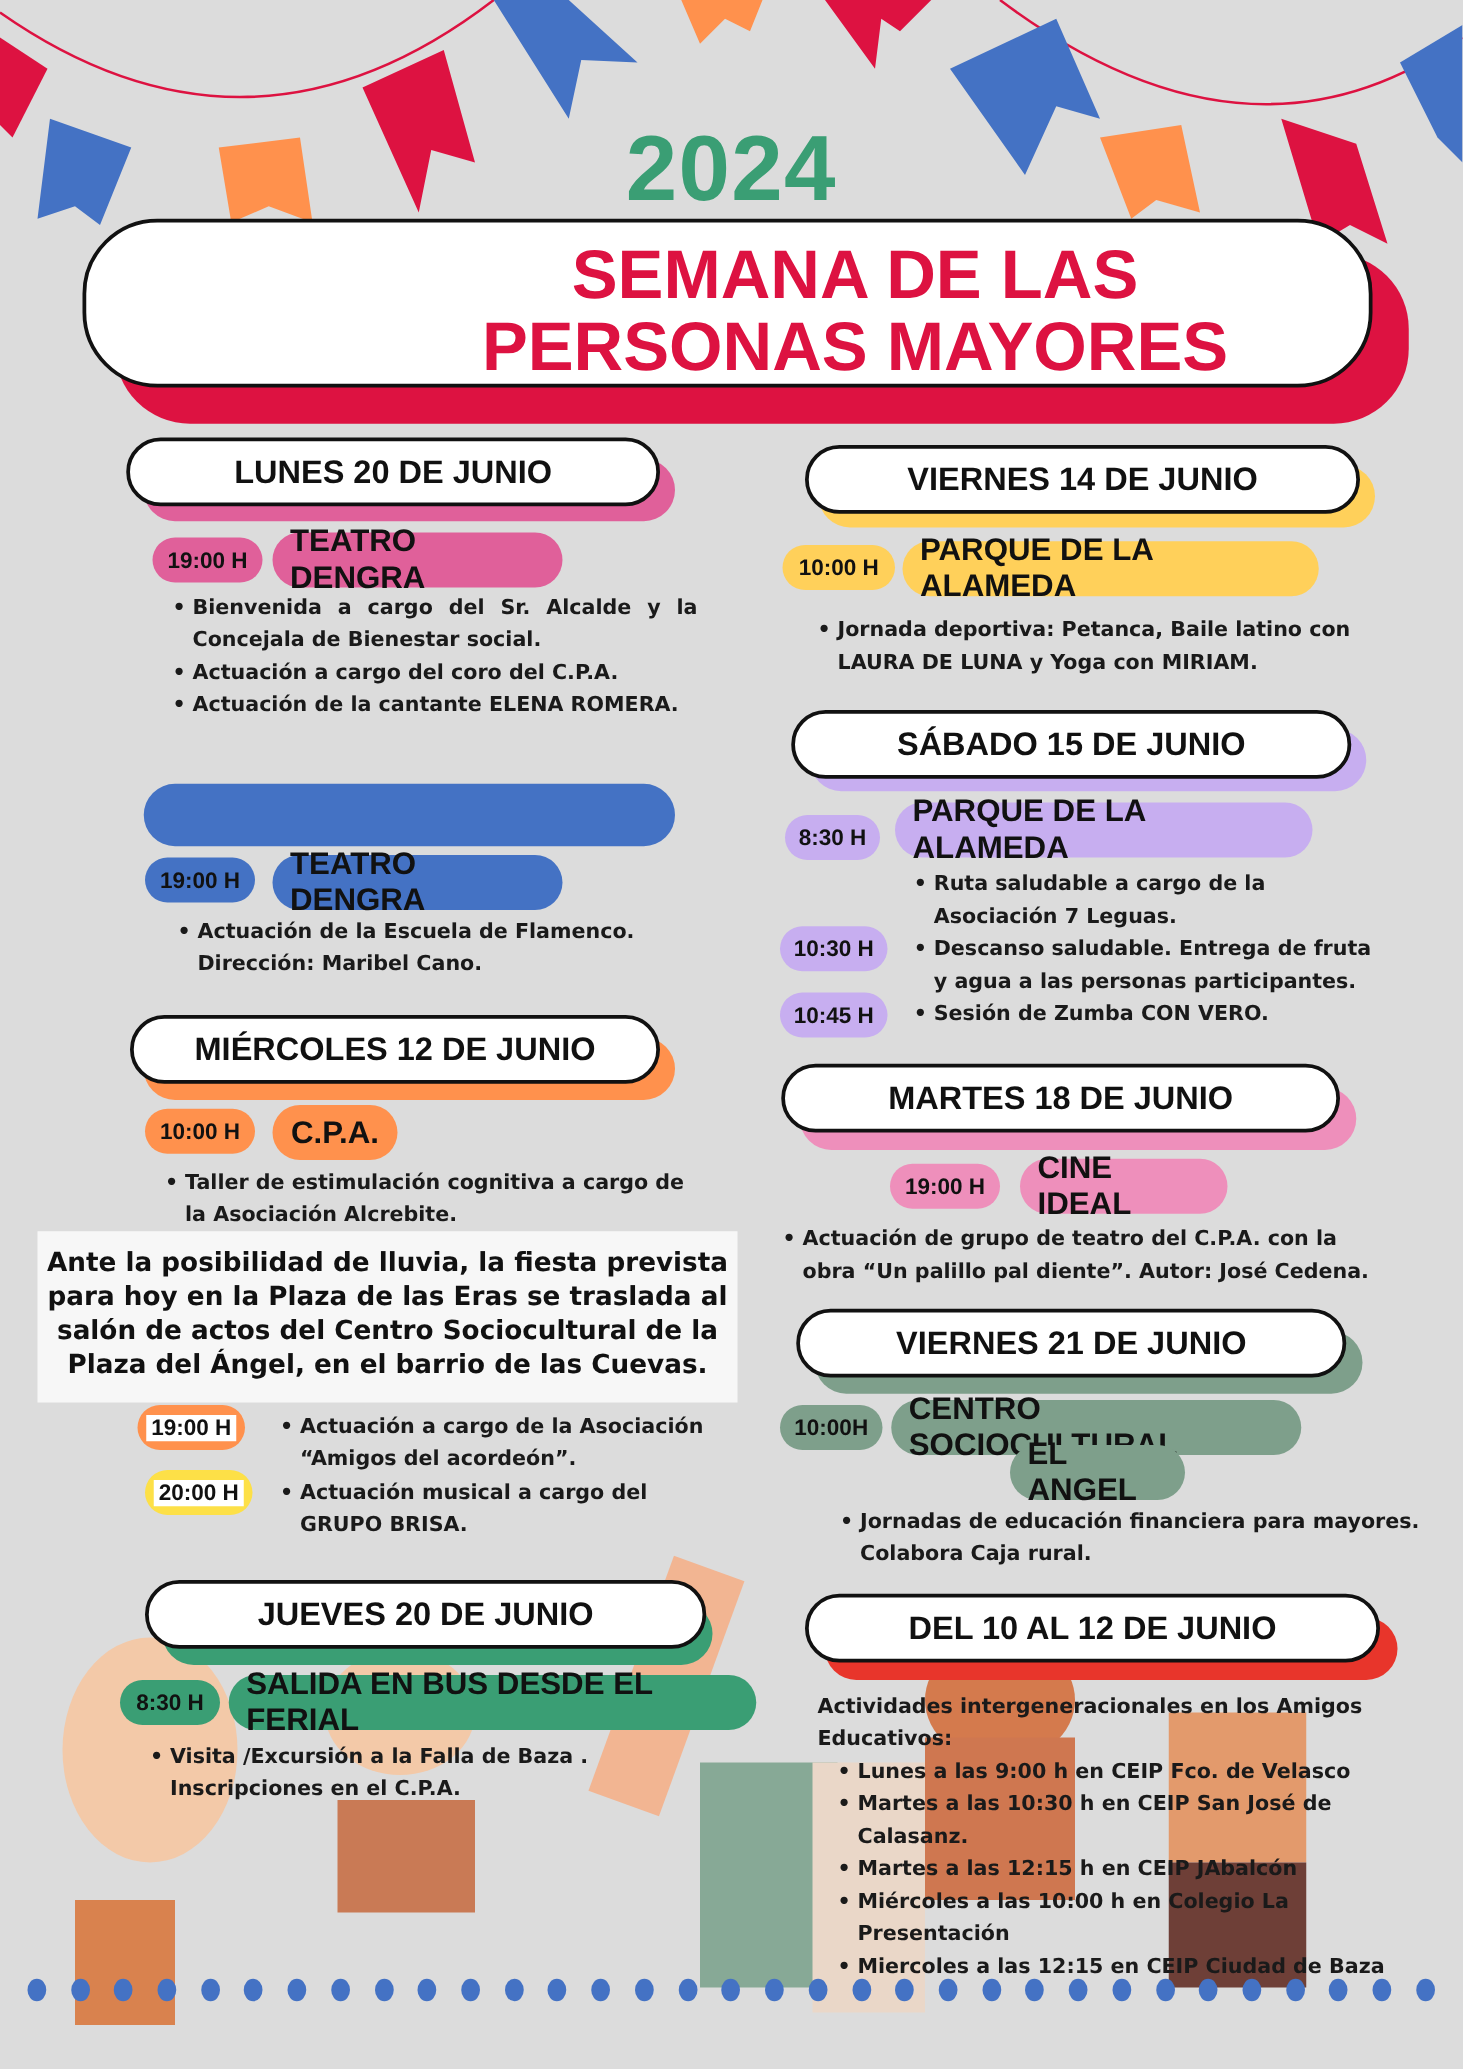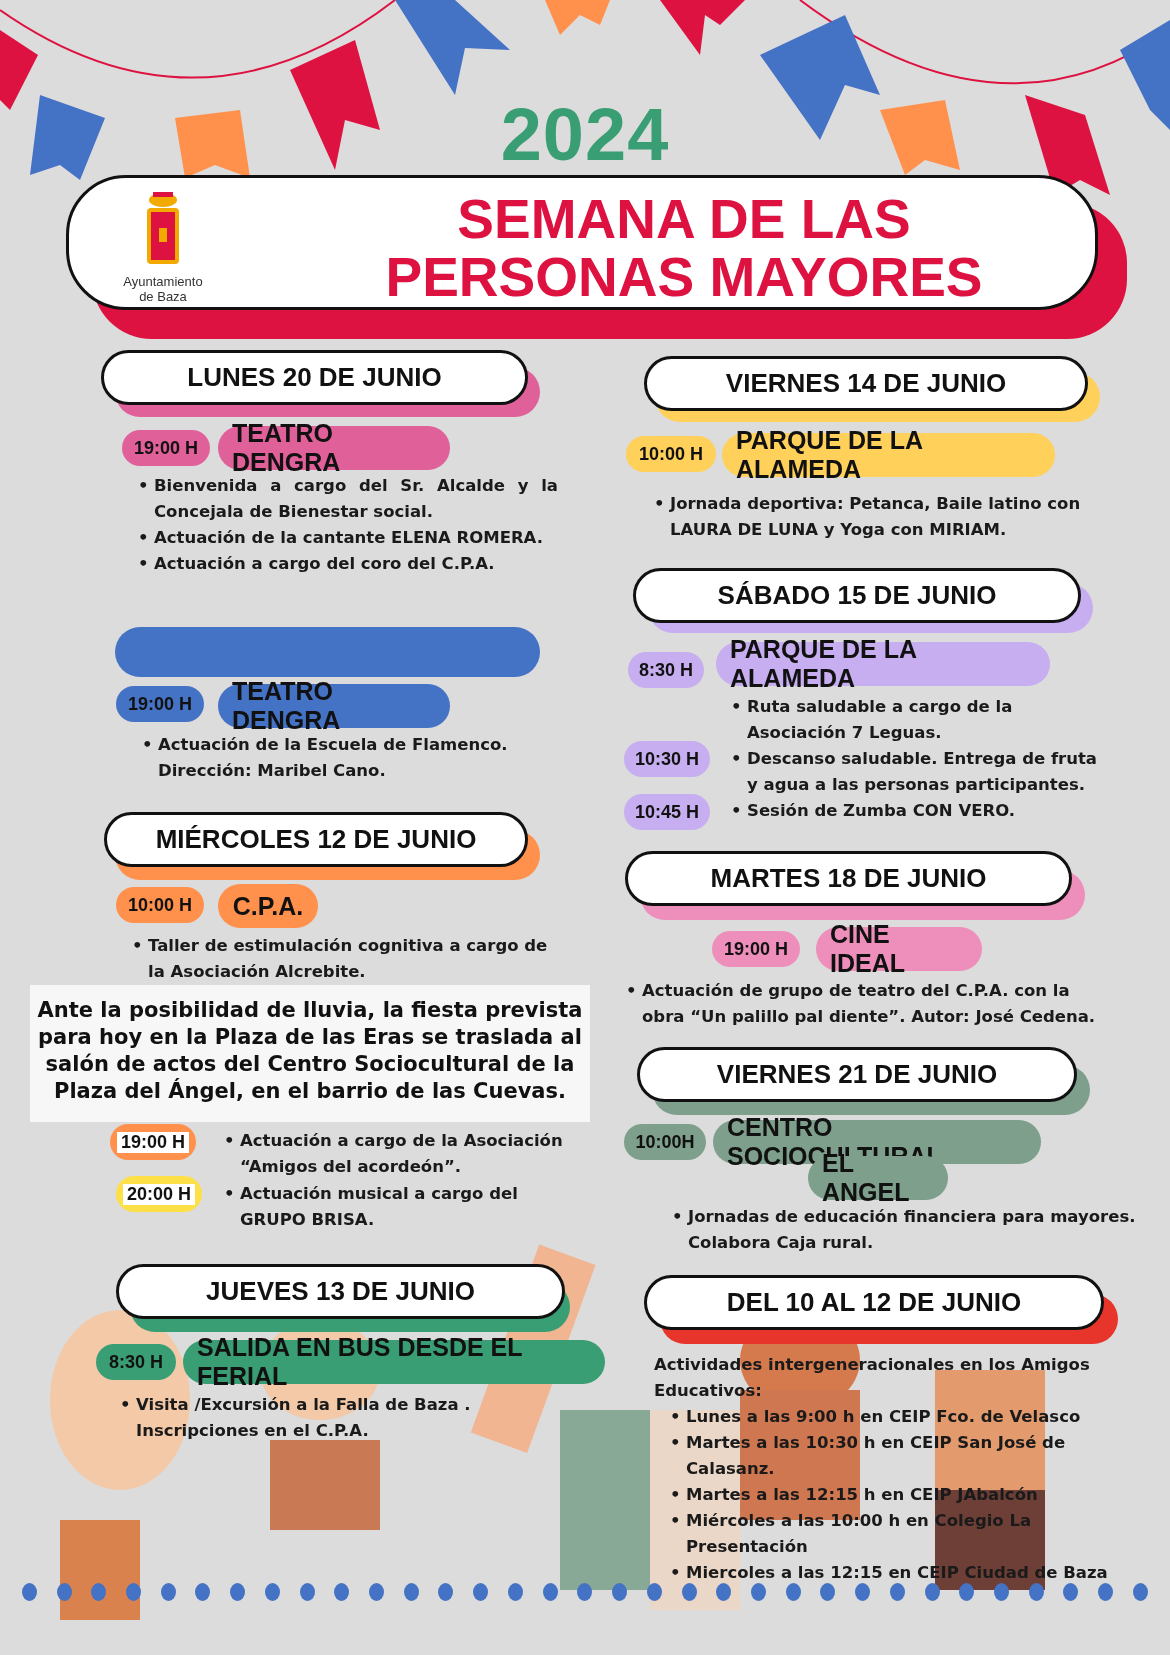--- a/index.html
+++ b/index.html
@@ -60,46 +60,35 @@
     <polygon points="760,55 845,15 880,95 845,85 820,140" fill="#4472c4"></polygon>
     <polygon points="880,110 945,100 960,170 925,160 905,175" fill="#ff914d"></polygon>
     <polygon points="1025,95 1085,115 1110,195 1080,180 1055,195" fill="#dd1241"></polygon>
     <polygon points="1120,50 1170,20 1170,130 1150,110" fill="#4472c4"></polygon>
   </svg>
 
   <div class="year">2024</div>
 
   <div class="header-shadow"></div>
   <div class="header-box">
-    <div class="logo">
-      <svg width="44" height="80" viewBox="0 0 44 80">
-        <ellipse cx="22" cy="10" rx="14" ry="7" fill="#f2a900"></ellipse>
-        <rect x="12" y="2" width="20" height="5" fill="#dd1241"></rect>
-        <rect x="6" y="18" width="32" height="56" rx="4" fill="#f2a900"></rect>
-        <rect x="10" y="22" width="24" height="48" fill="#dd1241"></rect>
-        <rect x="18" y="38" width="8" height="14" fill="#f2a900"></rect>
-      </svg>
-      <div class="logo-text">Ayuntamiento</div>
-      <div class="logo-text">de Baza</div>
-    </div>
     <div class="header-title">
       <div>SEMANA DE LAS</div>
       <div>PERSONAS MAYORES</div>
     </div>
   </div>
 
   <div class="day-shadow" style="left:115px;top:367px;width:425px;height:50px;background:#e0609a;"></div>
   <div class="day-box" style="left:101px;top:350px;width:427px;">LUNES 20 DE JUNIO</div>
   <div class="pill time" style="left:122px;top:430px;width:88px;background:#e0609a;">19:00 H</div>
   <div class="pill place" style="left:218px;top:426px;width:232px;background:#e0609a;">TEATRO DENGRA</div>
   <div class="text justify" style="left:136px;top:473px;width:422px;">
     <ul>
       <li>Bienvenida a cargo del Sr. Alcalde y la Concejala de Bienestar social.</li>
+      <li>Actuación a cargo del coro del C.P.A.</li>
       <li>Actuación de la cantante ELENA ROMERA.</li>
-      <li>Actuación a cargo del coro del C.P.A.</li>
     </ul>
   </div>
 
   <div class="day-shadow" style="left:115px;top:627px;width:425px;height:50px;background:#4472c4;"></div>
   <div class="pill time" style="left:116px;top:686px;width:88px;background:#4472c4;">19:00 H</div>
   <div class="pill place" style="left:218px;top:684px;width:232px;background:#4472c4;">TEATRO DENGRA</div>
   <div class="text" style="left:140px;top:732px;width:400px;">
     <ul>
       <li>Actuación de la Escuela de Flamenco. Dirección: Maribel Cano.</li>
     </ul>
@@ -142,21 +131,21 @@
     <rect x="470" y="20" width="60" height="200" fill="#f2b592" transform="rotate(20 500 100)"></rect>
     <rect x="520" y="180" width="110" height="180" fill="#87a996"></rect>
     <rect x="610" y="180" width="90" height="200" fill="#ead7c8"></rect>
     <ellipse cx="760" cy="130" rx="60" ry="50" fill="#d47a4d"></ellipse>
     <rect x="700" y="160" width="120" height="130" fill="#cf7750"></rect>
     <rect x="895" y="140" width="110" height="120" fill="#e39a6c"></rect>
     <rect x="895" y="260" width="110" height="100" fill="#6e3f37"></rect>
   </svg>
 
   <div class="day-shadow" style="left:130px;top:1282px;width:440px;height:50px;background:#3a9e74;"></div>
-  <div class="day-box" style="left:116px;top:1264px;width:449px;">JUEVES 13 DE JUNIO</div>
+  <div class="day-box" style="left:116px;top:1264px;width:449px;">JUEVES 20 DE JUNIO</div>
   <div class="pill time" style="left:96px;top:1344px;width:80px;background:#3a9e74;">8:30 H</div>
   <div class="pill place" style="left:183px;top:1340px;width:422px;background:#3a9e74;">SALIDA EN BUS DESDE EL FERIAL</div>
   <div class="text" style="left:118px;top:1392px;width:470px;">
     <ul>
       <li>Visita /Excursión a la Falla de Baza . Inscripciones en el C.P.A.</li>
     </ul>
   </div>
 
   <div class="day-shadow" style="left:655px;top:372px;width:445px;height:50px;background:#ffd05a;"></div>
   <div class="day-box" style="left:644px;top:356px;width:444px;">VIERNES 14 DE JUNIO</div>

